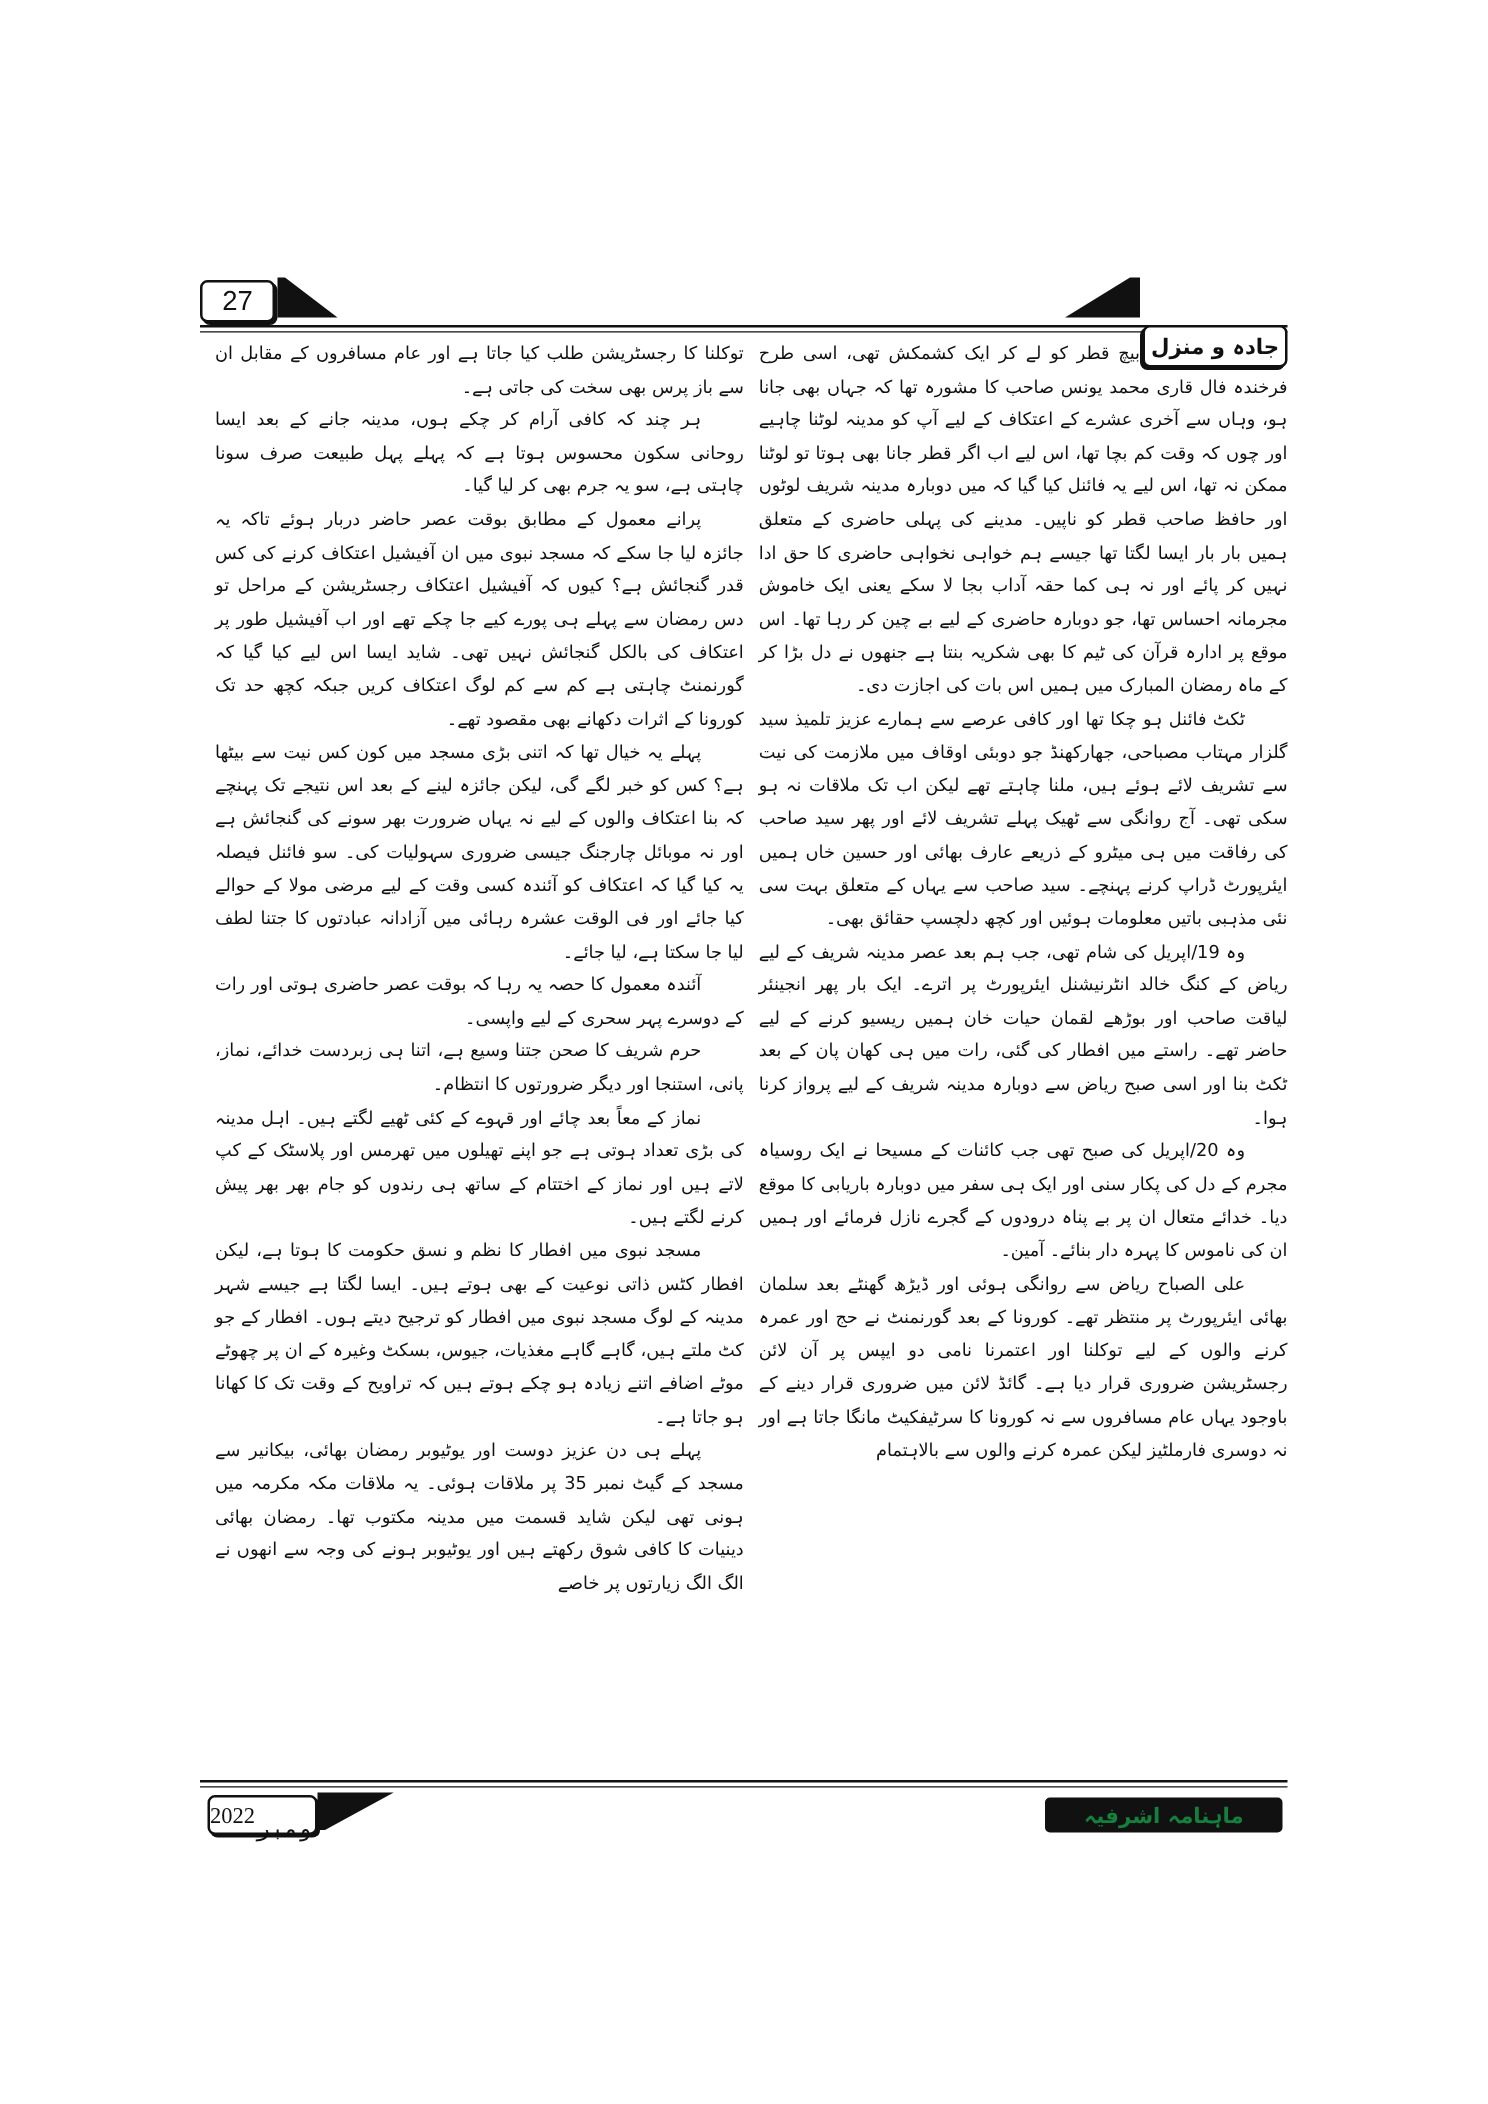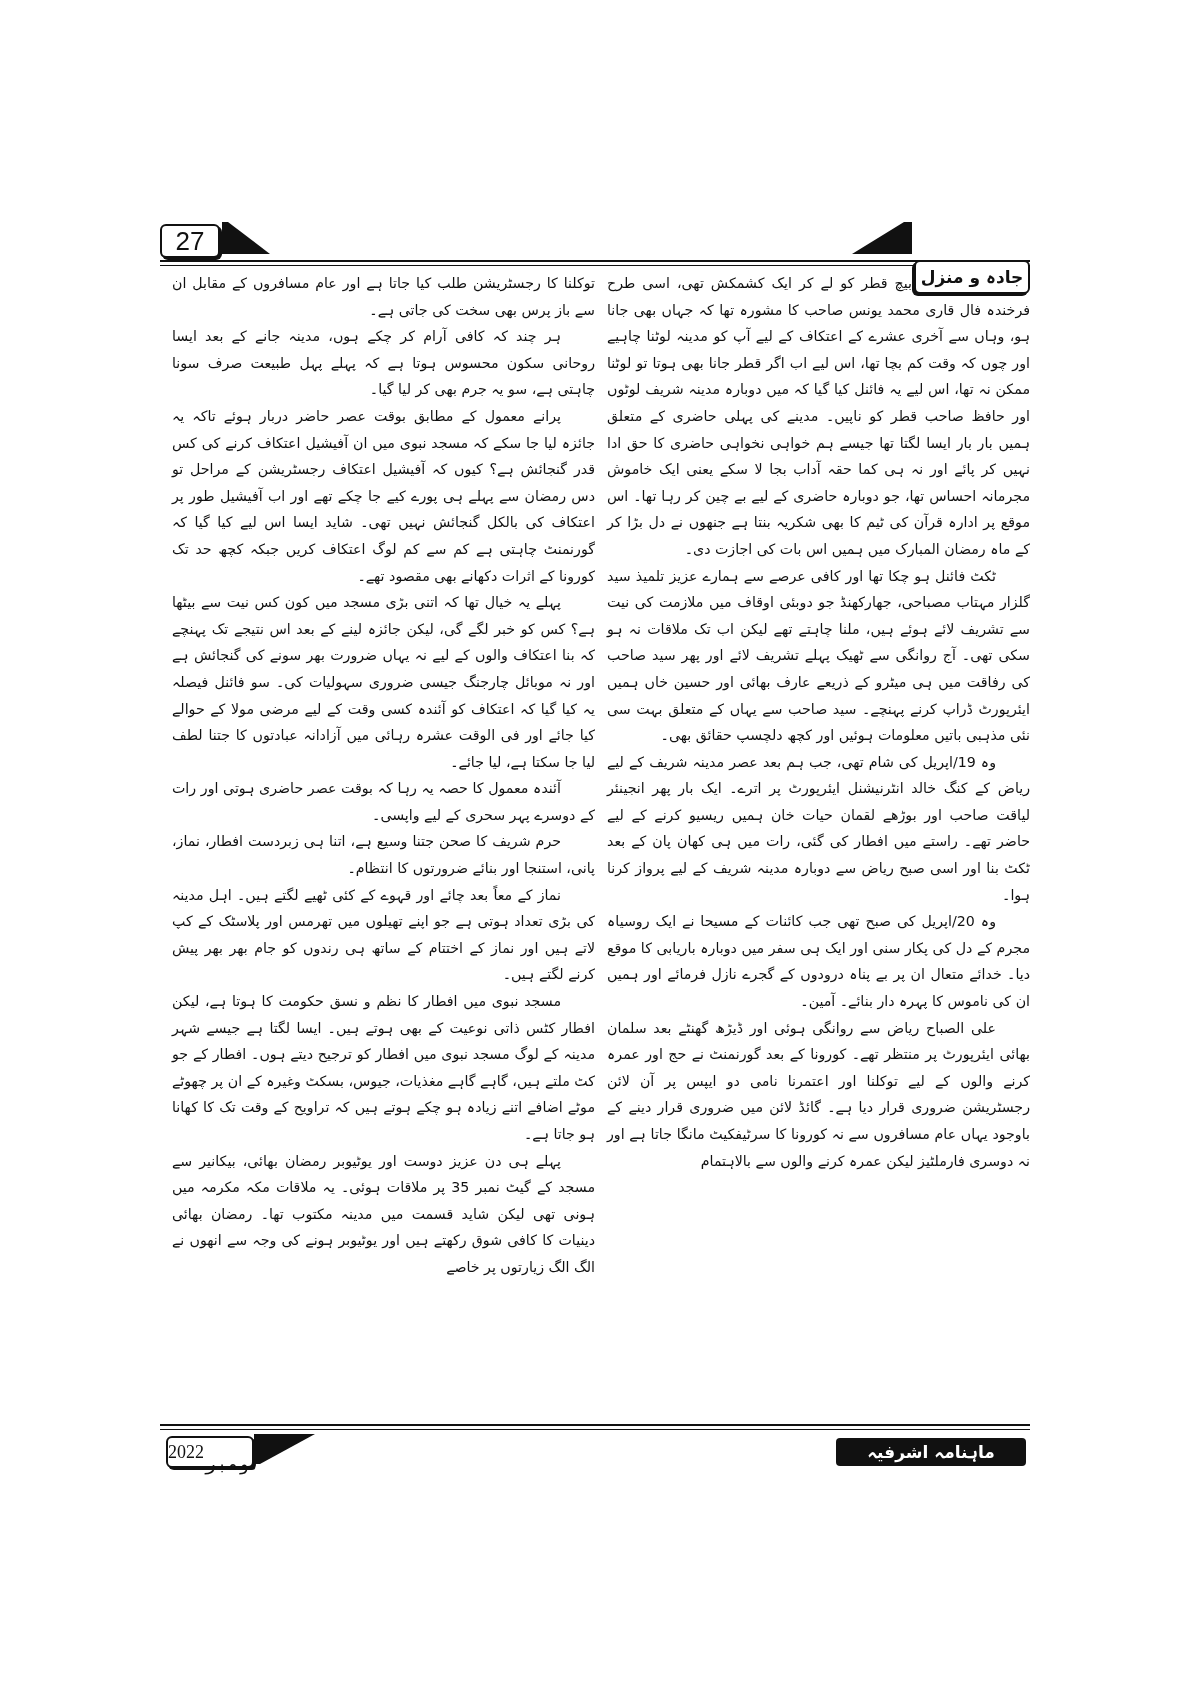--- a/index.html
+++ b/index.html
@@ -9,21 +9,21 @@
       overflow: hidden;
     }
     .page { position: absolute; left: 160px; top: 222px; width: 870px; }
 
     
     .hdr { position: relative; height: 36px; }
     .pnum {
       position: absolute; left: 0; top: 2px; width: 56px; height: 30px;
       border: 2px solid #111; border-radius: 6px; background: #fff;
       display: flex; align-items: center; justify-content: center;
-      font-family: "Liberation Sans", sans-serif; font-size: 26px; font-weight: normal;
+      font-family: "Liberation Sans", sans-serif; font-size: 22px; font-weight: normal;
       box-shadow: 2px 2px 0 #111;
     }
     .tri-left {
       position: absolute; left: 68px; top: 0; width: 0; height: 0;
       border-top: 32px solid transparent; border-left: 42px solid #111;
       border-bottom: 0 solid transparent;
     }
     .tri-left2 { position:absolute; left:62px; top:0; width:6px; height:32px; background:#111; }
     .tri-right {
       position: absolute; right: 126px; top: 0; width: 0; height: 0;
@@ -63,21 +63,21 @@
       box-shadow: 2px 2px 0 #111;
     }
     .issue .m { direction: rtl; font-family: Liberation Mono, monospace; font-size: 18px; margin-top: 23px; }
     .ftr-tri {
       position: absolute; left: 100px; top: 0; width: 0; height: 0;
       border-top: 30px solid #111; border-right: 55px solid transparent;
     }
     .ftr-bar { position:absolute; left:94px; top:0; width:6px; height:30px; background:#111; }
     .mag-name {
       position: absolute; right: 4px; top: 4px; width: 190px; height: 28px;
-      background: #111; color: #ffffff; border-radius: 4px;
+      background: #111; color: #15803d; border-radius: 4px;
       display: flex; align-items: center; justify-content: center;
       font-family: "DejaVu Sans", sans-serif; font-weight: bold; font-size: 17px; direction: rtl; text-align: right;
     }
   </style>
 </head>
 <body>
 
 <div class="page">
   <div class="hdr">
     <div class="pnum">27</div>
@@ -98,21 +98,21 @@
       <p>وہ 20/اپریل کی صبح تھی جب کائنات کے مسیحا نے ایک روسیاہ مجرم کے دل کی پکار سنی اور ایک ہی سفر میں دوبارہ باریابی کا موقع دیا۔ خدائے متعال ان پر بے پناہ درودوں کے گجرے نازل فرمائے اور ہمیں ان کی ناموس کا پہرہ دار بنائے۔ آمین۔</p>
       <p>علی الصباح ریاض سے روانگی ہوئی اور ڈیڑھ گھنٹے بعد سلمان بھائی ایئرپورٹ پر منتظر تھے۔ کورونا کے بعد گورنمنٹ نے حج اور عمرہ کرنے والوں کے لیے توکلنا اور اعتمرنا نامی دو ایپس پر آن لائن رجسٹریشن ضروری قرار دیا ہے۔ گائڈ لائن میں ضروری قرار دینے کے باوجود یہاں عام مسافروں سے نہ کورونا کا سرٹیفکیٹ مانگا جاتا ہے اور نہ دوسری فارملٹیز لیکن عمرہ کرنے والوں سے بالاہتمام</p>
     </div>
 
     <div class="col">
       <p class="noindent">توکلنا کا رجسٹریشن طلب کیا جاتا ہے اور عام مسافروں کے مقابل ان سے باز پرس بھی سخت کی جاتی ہے۔</p>
       <p>ہر چند کہ کافی آرام کر چکے ہوں، مدینہ جانے کے بعد ایسا روحانی سکون محسوس ہوتا ہے کہ پہلے پہل طبیعت صرف سونا چاہتی ہے، سو یہ جرم بھی کر لیا گیا۔</p>
       <p>پرانے معمول کے مطابق بوقت عصر حاضر دربار ہوئے تاکہ یہ جائزہ لیا جا سکے کہ مسجد نبوی میں ان آفیشیل اعتکاف کرنے کی کس قدر گنجائش ہے؟ کیوں کہ آفیشیل اعتکاف رجسٹریشن کے مراحل تو دس رمضان سے پہلے ہی پورے کیے جا چکے تھے اور اب آفیشیل طور پر اعتکاف کی بالکل گنجائش نہیں تھی۔ شاید ایسا اس لیے کیا گیا کہ گورنمنٹ چاہتی ہے کم سے کم لوگ اعتکاف کریں جبکہ کچھ حد تک کورونا کے اثرات دکھانے بھی مقصود تھے۔</p>
       <p>پہلے یہ خیال تھا کہ اتنی بڑی مسجد میں کون کس نیت سے بیٹھا ہے؟ کس کو خبر لگے گی، لیکن جائزہ لینے کے بعد اس نتیجے تک پہنچے کہ بنا اعتکاف والوں کے لیے نہ یہاں ضرورت بھر سونے کی گنجائش ہے اور نہ موبائل چارجنگ جیسی ضروری سہولیات کی۔ سو فائنل فیصلہ یہ کیا گیا کہ اعتکاف کو آئندہ کسی وقت کے لیے مرضی مولا کے حوالے کیا جائے اور فی الوقت عشرہ رہائی میں آزادانہ عبادتوں کا جتنا لطف لیا جا سکتا ہے، لیا جائے۔</p>
       <p>آئندہ معمول کا حصہ یہ رہا کہ بوقت عصر حاضری ہوتی اور رات کے دوسرے پہر سحری کے لیے واپسی۔</p>
-      <p>حرم شریف کا صحن جتنا وسیع ہے، اتنا ہی زبردست افطار، نماز، پانی، استنجا اور بنائے ضرورتوں کا انتظام۔</p>
+      <p>حرم شریف کا صحن جتنا وسیع ہے، اتنا ہی زبردست خدائے، نماز، پانی، استنجا اور دیگر ضرورتوں کا انتظام۔</p>
       <p>نماز کے معاً بعد چائے اور قہوے کے کئی ٹھیے لگتے ہیں۔ اہل مدینہ کی بڑی تعداد ہوتی ہے جو اپنے تھیلوں میں تھرمس اور پلاسٹک کے کپ لاتے ہیں اور نماز کے اختتام کے ساتھ ہی رندوں کو جام بھر بھر پیش کرنے لگتے ہیں۔</p>
       <p>مسجد نبوی میں افطار کا نظم و نسق حکومت کا ہوتا ہے، لیکن افطار کٹس ذاتی نوعیت کے بھی ہوتے ہیں۔ ایسا لگتا ہے جیسے شہر مدینہ کے لوگ مسجد نبوی میں افطار کو ترجیح دیتے ہوں۔ افطار کے جو کٹ ملتے ہیں، گاہے گاہے مغذیات، جیوس، بسکٹ وغیرہ کے ان پر چھوٹے موٹے اضافے اتنے زیادہ ہو چکے ہوتے ہیں کہ تراویح کے وقت تک کا کھانا ہو جاتا ہے۔</p>
       <p>پہلے ہی دن عزیز دوست اور یوٹیوبر رمضان بھائی، بیکانیر سے مسجد کے گیٹ نمبر 35 پر ملاقات ہوئی۔ یہ ملاقات مکہ مکرمہ میں ہونی تھی لیکن شاید قسمت میں مدینہ مکتوب تھا۔ رمضان بھائی دینیات کا کافی شوق رکھتے ہیں اور یوٹیوبر ہونے کی وجہ سے انھوں نے الگ الگ زیارتوں پر خاصے</p>
     </div>
   </div>
 </div>
 
 <div class="ftr-rule"></div>
 <div class="ftr">
   <div class="issue">

